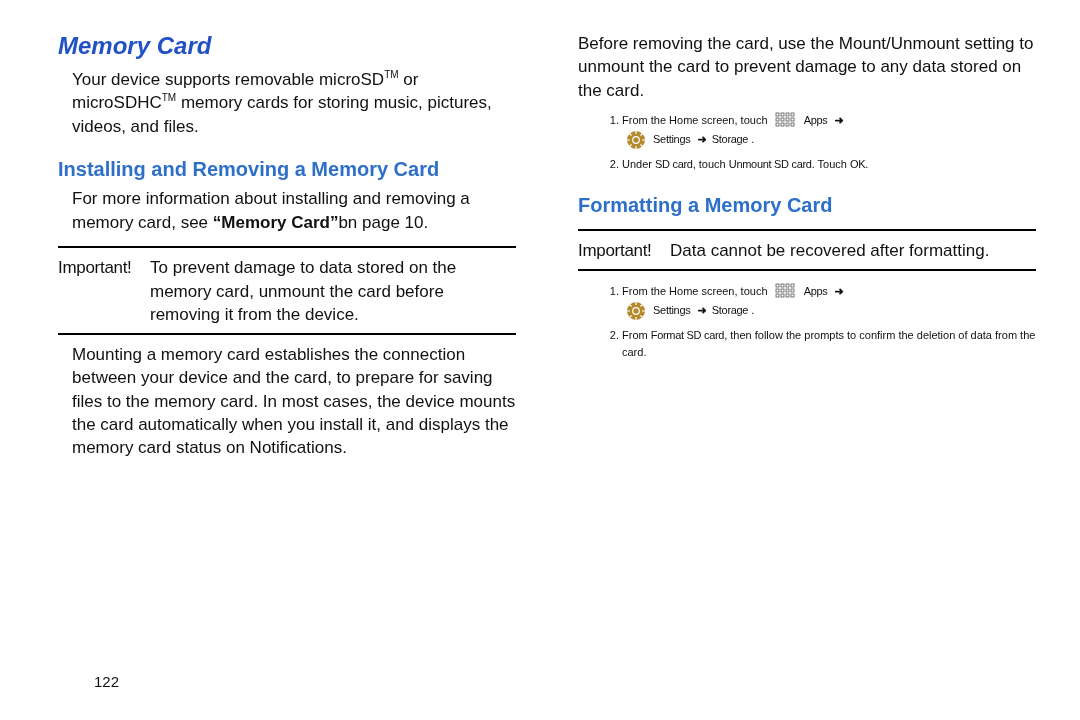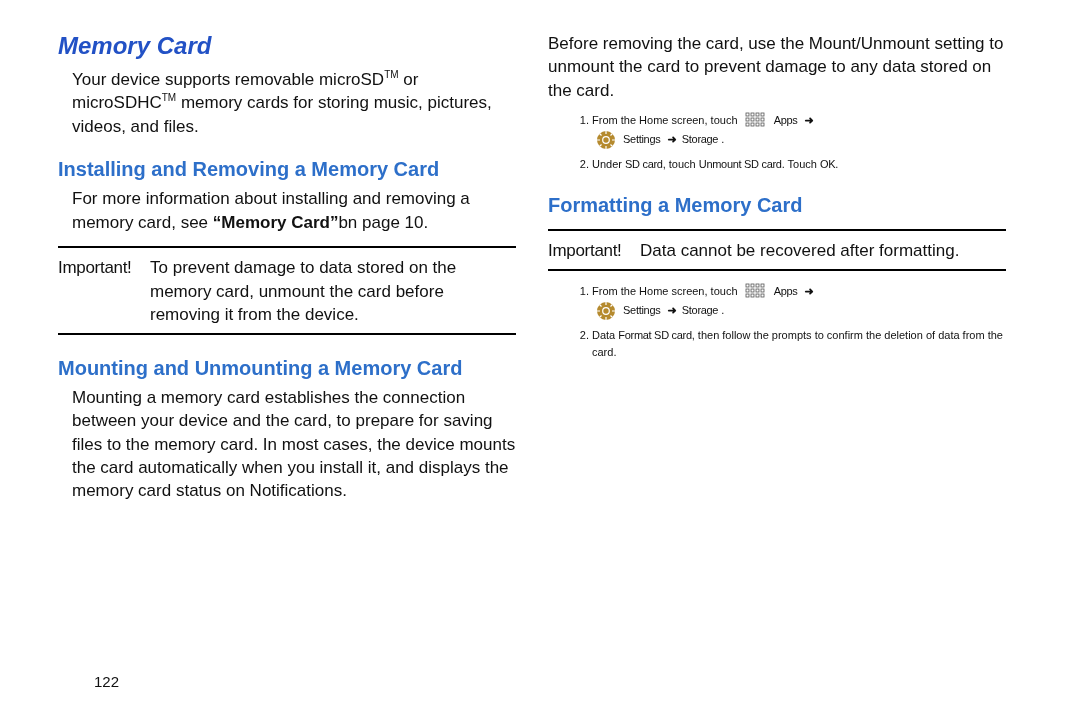--- a/index.html
+++ b/index.html
@@ -7,20 +7,21 @@
     padding: 0;
     background: #fff;
     font-family: Arial, Helvetica, sans-serif;
     color: #111;
     width: 1080px;
     height: 720px;
   }
   .page {
     display: flex;
     padding: 32px 16px 10px 26px;
+    column-gap: 30px;
     height: 640px;
   }
   .col {
     width: 490px;
     display: flex;
     flex-direction: column;
   }
   h1.main-title {
     font-weight: 800;
     font-style: italic;
@@ -105,21 +106,20 @@
       <span>For more information about installing and removing a memory card, see </span><b>“Memory Card”</b><span>bn page 10.</span>
     </p>
 
     <hr class="hr">
     <div class="important">
       <div class="lbl">Important!</div>
       <div class="txt">To prevent damage to data stored on the memory card, unmount the card before removing it from the device.</div>
     </div>
     <hr class="hr">
 
-    <h2 class="sub-title">Mounting and Unmounting a Memory Card</h2>
     <p class="body">Mounting a memory card establishes the connection between your device and the card, to prepare for saving files to the memory card. In most cases, the device mounts the card automatically when you install it, and displays the memory card status on Notifications.</p>
   </div>
 
   <div class="col">
     <p class="body" style="padding-left:32px">Before removing the card, use the Mount/Unmount setting to unmount the card to prevent damage to any data stored on the card.</p>
 
     <ol>
       <li>
         <span>From the Home screen, touch </span>
         <span class="icon apps-icon">
@@ -201,21 +201,21 @@
                   <path d="M10 1v3M10 16v3M1 10h3M16 10h3M3.5 3.5l2 2M14.5 14.5l2 2M16.5 3.5l-2 2M5.5 14.5l-2 2"></path>
                 </g>
               </svg>
         </span>
         <span class="narrow">Settings</span>
         <span class="arrow">➜</span>
         <span class="narrow">Storage</span>
         <span>.</span>
       </li>
       <li>
-        <span>Data </span><span class="narrow">Format SD card</span><span>, then follow the prompts to confirm the deletion of data from the card.</span>
+        <span>From </span><span class="narrow">Format SD card</span><span>, then follow the prompts to confirm the deletion of data from the card.</span>
       </li>
     </ol>
   </div>
 
 </div>
 
 <div class="pagenum">122</div>
 </div>
 
 </body></html>

